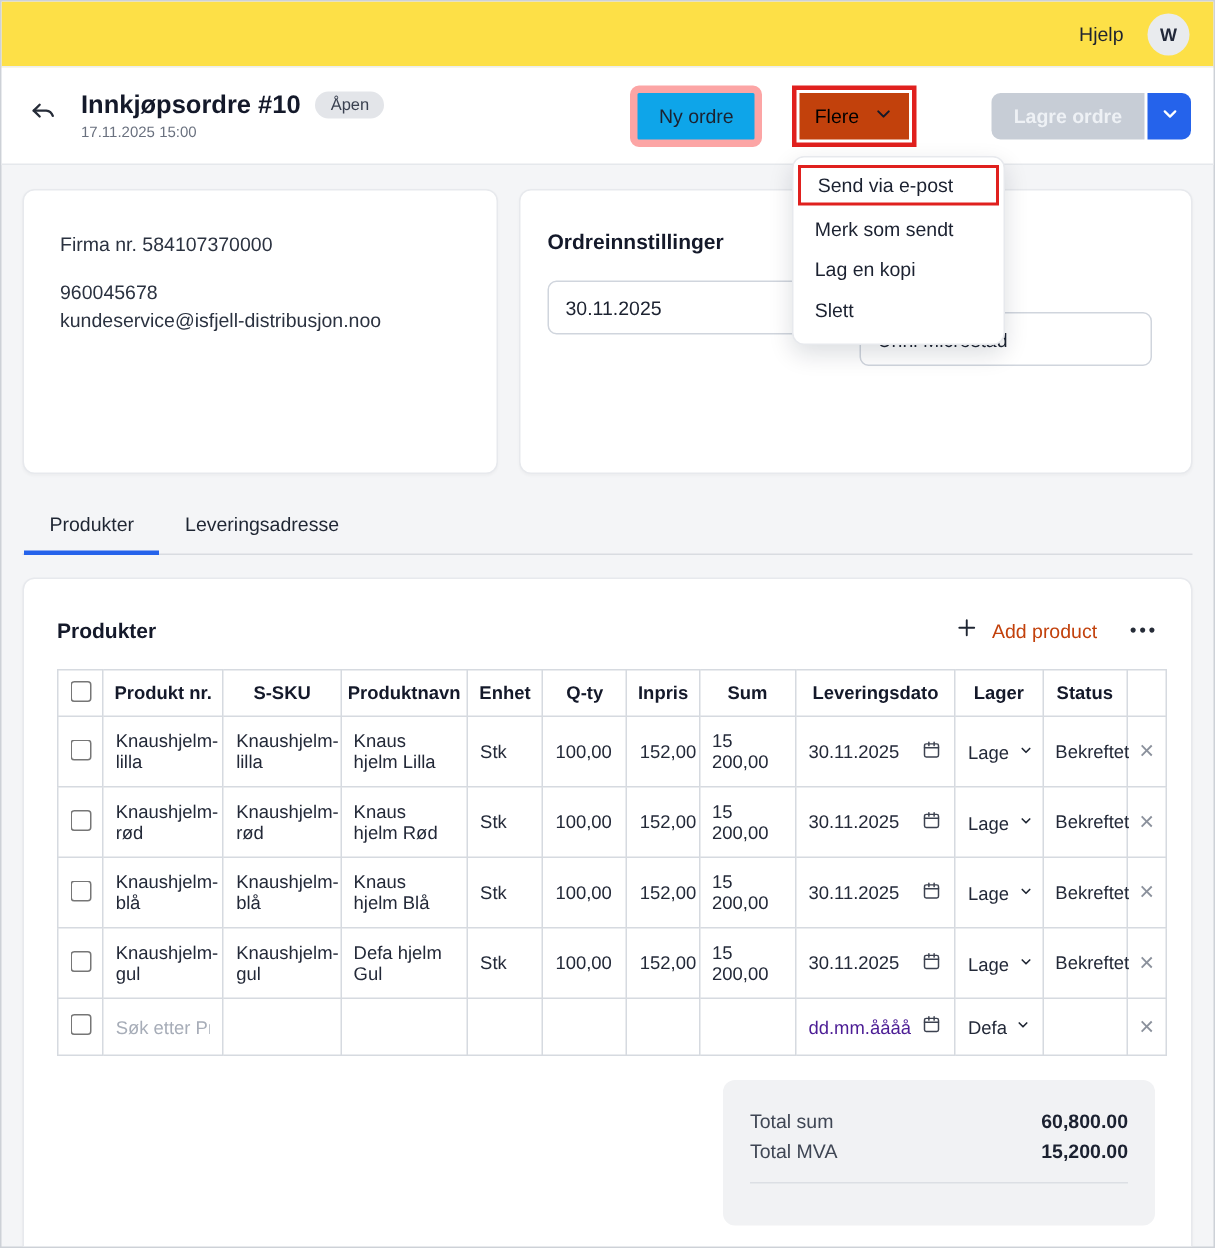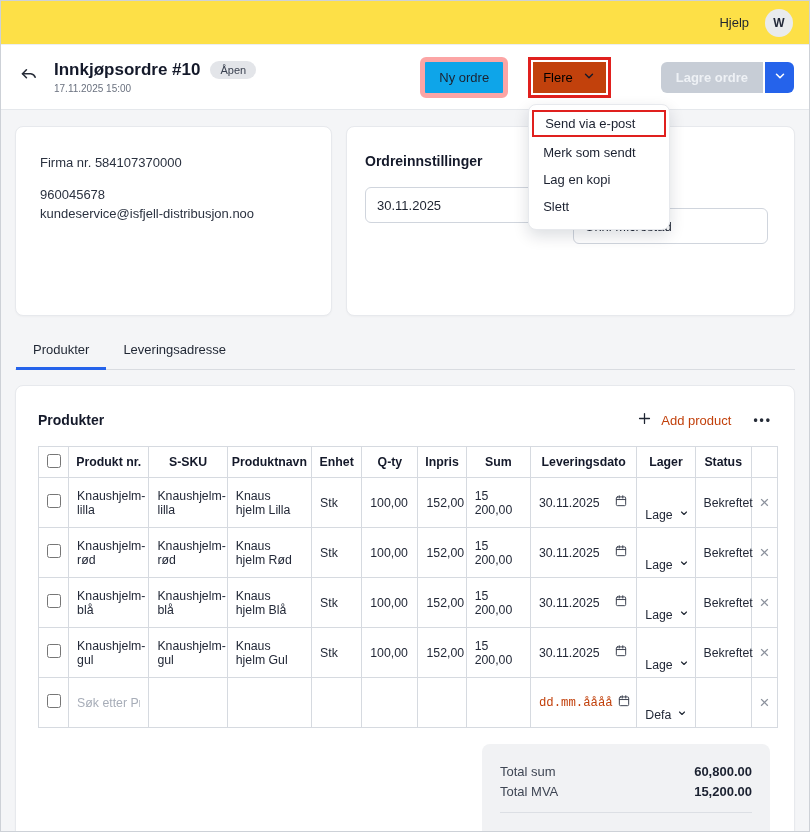--- a/index.html
+++ b/index.html
@@ -68,26 +68,26 @@
 
   table { border-collapse:collapse; table-layout:fixed; width:740px; }
   th, td { border:1px solid #d6dae0; font-size:12.3px; vertical-align:middle; }
   th { font-weight:bold; color:#14192a; text-align:center; height:31px; padding:4px 4px; }
   td { padding:5px 8px; color:#232938; }
   tbody tr { height:47px; }
   tr.empty-row { height:38px; }
   .ck { text-align:center; padding:4px 0; }
   input[type=checkbox] { width:14px; height:14px; accent-color:#2563eb; cursor:pointer; }
   .cell-flex { display:flex; align-items:center; justify-content:space-between; gap:4px; }
-  .sel { display:flex; align-items:flex-end; gap:5px; cursor:pointer;margin-top:24px; }
+  .sel { display:flex; align-items:flex-end; gap:5px; cursor:pointer; }
   .sel svg { width:12px; height:12px; stroke:#1f2633; stroke-width:2.2; fill:none; stroke-linecap:round; stroke-linejoin:round; }
   .x-cell { text-align:center; color:#8b919c; font-size:17px; cursor:pointer; padding:0; }
   .search-inp { border:none; outline:none; width:100%; font-size:12.3px; font-family:inherit; color:#232938; background:transparent; }
   .search-inp::placeholder { color:#a7adb8; }
-  .date-ph { color:#c2410c;font-family:Liberation Mono, monospace; }
+  .date-ph { color:#4c1d95; }
 
   
   .totals { width:288px; margin:16px 2px 4px auto; background:#f1f2f4; border-radius:8px; padding:15px 18px 17px; }
   .total-row { display:flex; justify-content:space-between; font-size:13px; color:#3f4654; margin:5px 0; }
   .total-row .val { color:#1b2130; font-weight:bold; }
   .divider { border-top:1px solid #dcdfe4; margin:13px 0 11px; }
 </style>
 </head>
 <body>
 
@@ -311,21 +311,21 @@
                     </svg></span>
                 </div>
               </td>
               <td>Bekreftet</td>
               <td class="x-cell">×</td>
             </tr>
             <tr>
               <td class="ck"><input type="checkbox" style=""></td>
               <td>Knaushjelm-gul</td>
               <td>Knaushjelm-gul</td>
-              <td>Knaus hjelm Gul</td>
+              <td>Defa hjelm Gul</td>
               <td>Stk</td>
               <td>100,00</td>
               <td>152,00</td>
               <td>15 200,00</td>
               <td>
                 <div class="cell-flex">
                   <span>30.11.2025</span>
                   <span><svg class="cal" viewBox="0 0 24 24">
                       <rect x="4" y="5" width="16" height="15" rx="2"></rect>
                       <path d="M4 9.5h16M9 3v4M15 3v4"></path>

